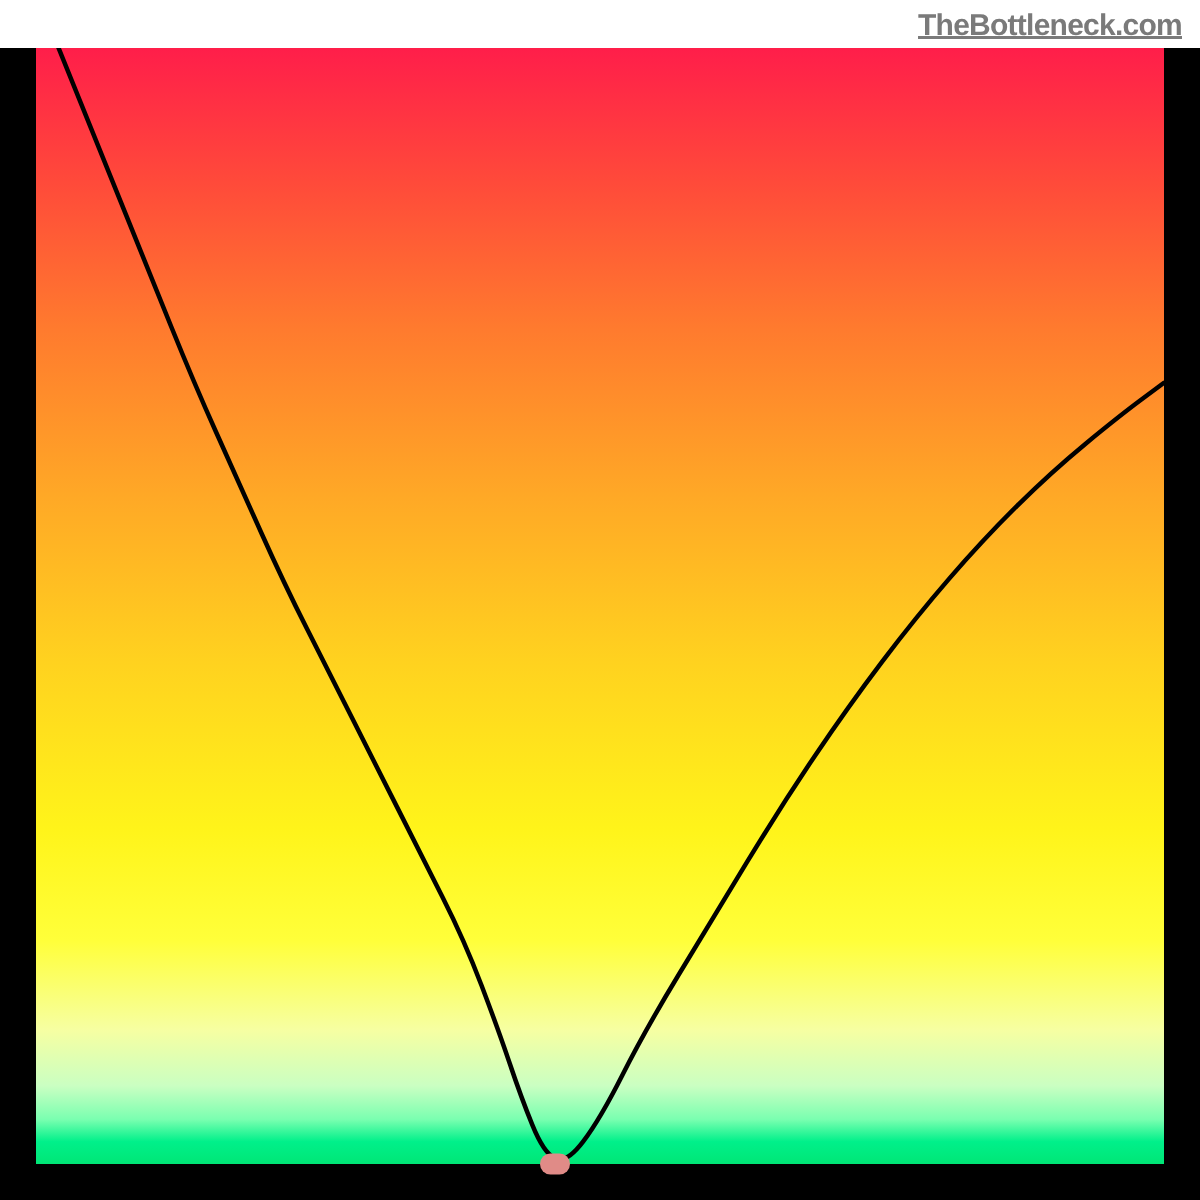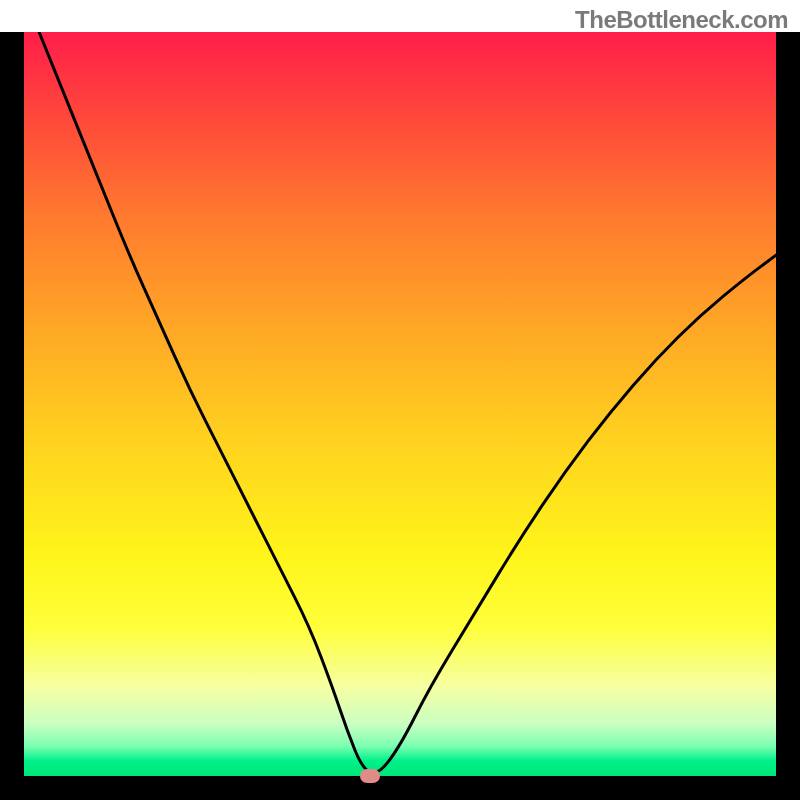--- a/index.html
+++ b/index.html
@@ -11,25 +11,26 @@
   .container {
     width: 800px;
     height: 800px;
     position: relative;
     background: #fff;
   }
   .watermark {
     position: absolute;
     top: 6px;
     right: 12px;
-    font-size: 24px;
+    font-size: 20px;
     font-weight: bold;
     color: #7a7a7a;
     font-family: Arial, sans-serif;
     letter-spacing: -0.5px;
+    text-decoration: underline;
   }
   .plot-outer {
     position: absolute;
     left: 0;
     top: 32px;
     width: 800px;
     height: 768px;
     background: #000;
   }
   .plot-inner {

